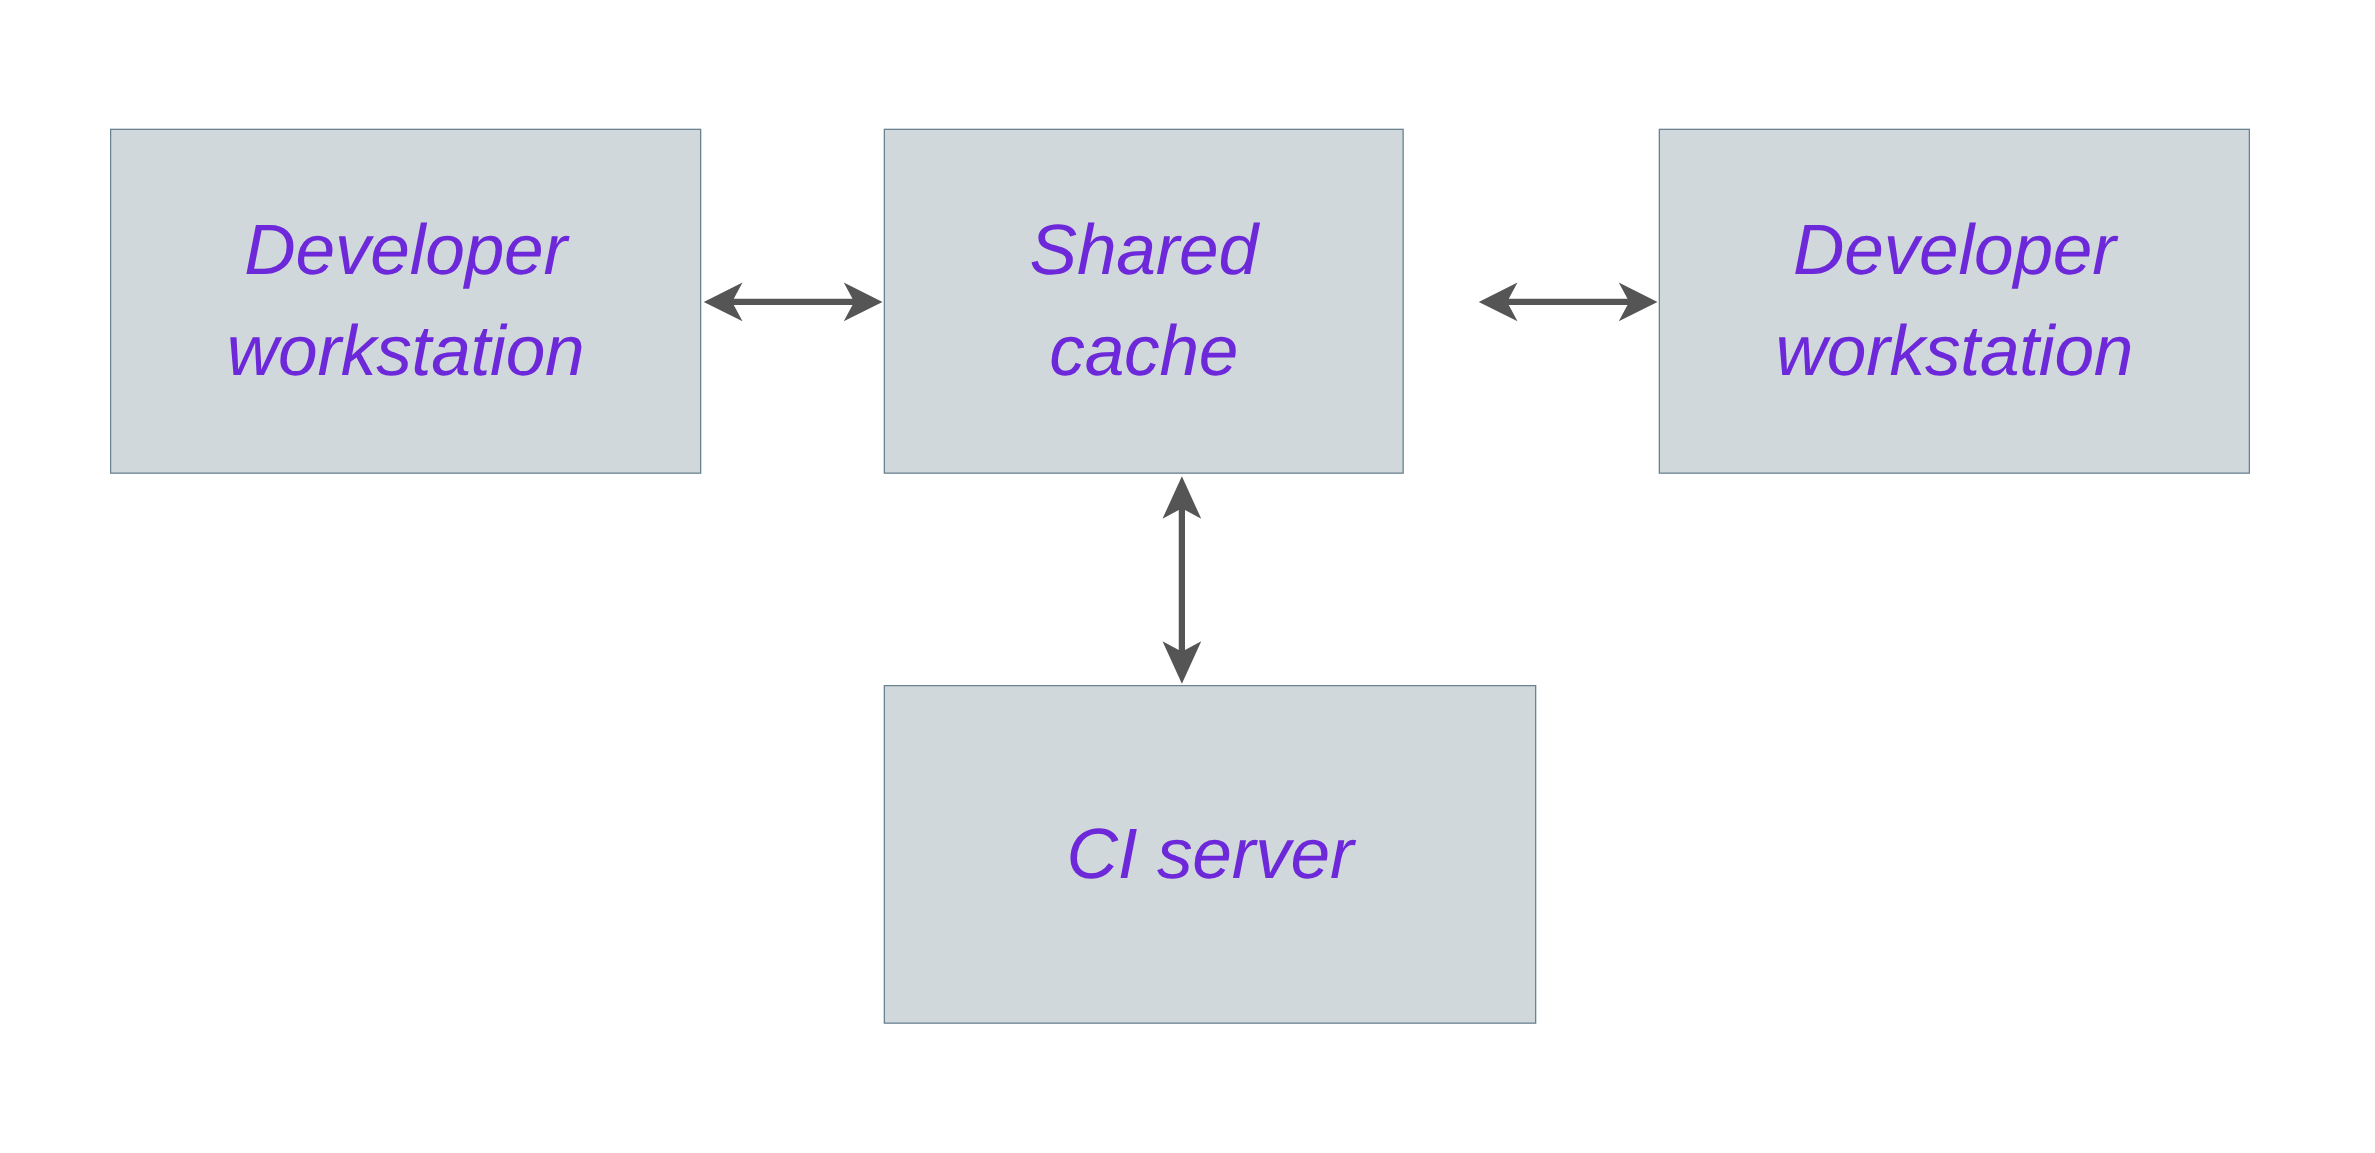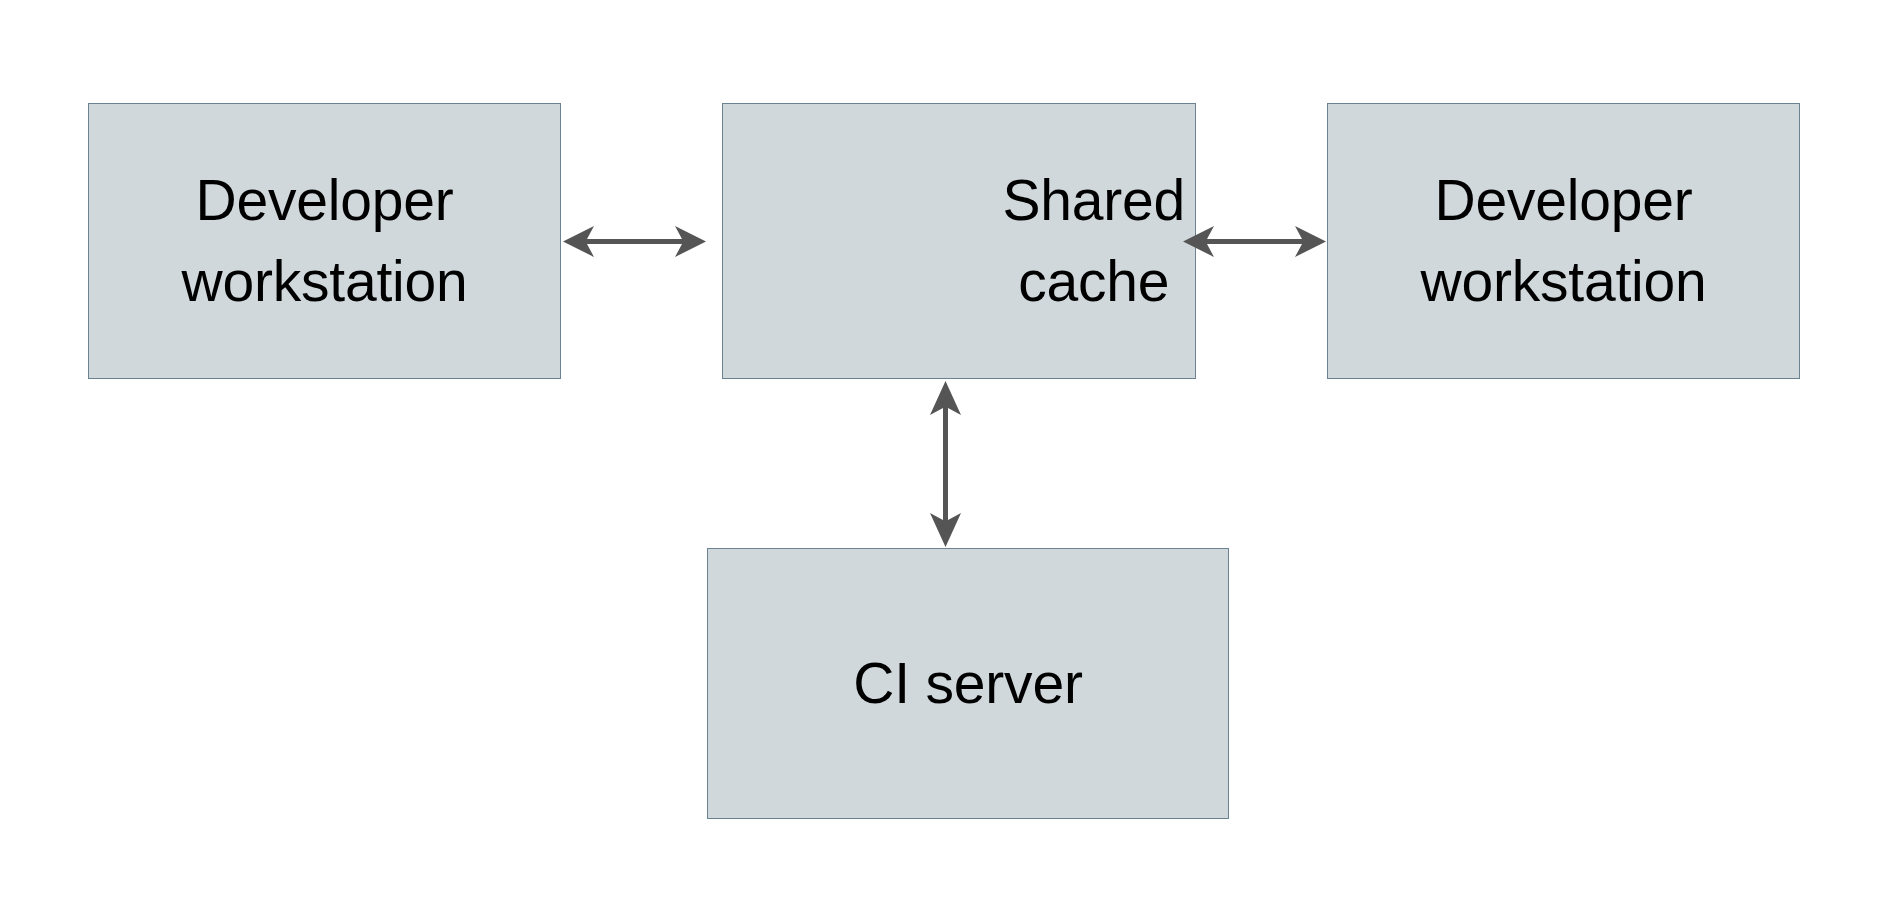--- a/index.html
+++ b/index.html
@@ -25,37 +25,38 @@
     border: 1.5px solid #6b8391;
     display: flex;
     align-items: center;
     justify-content: center;
     text-align: center;
   }
   .node-label {
     font-family: "Liberation Sans", sans-serif;
     font-size: 57px;
     line-height: 1.42;
-    color: #000000;
+    color: #6d28d9;
     letter-spacing: -0.2px;
     font-weight: 400;
     white-space: pre-line;
     padding: 0 10px;
+    font-style: italic;
   }
   .edge {
     position: absolute;
     overflow: visible;
   }
   .edge svg {
     display: block;
     overflow: visible;
   }
   
   #node-dev-left  { left: 88px;   top: 103px; width: 473px; height: 276px; }
-  #node-cache     { left: 722px;  top: 103px; width: 474px; height: 276px; justify-content: flex-end; }
+  #node-cache     { left: 707px;  top: 103px; width: 416px; height: 276px; }
   #node-dev-right { left: 1327px; top: 103px; width: 473px; height: 276px; }
   #node-ci        { left: 707px;  top: 548px; width: 522px; height: 271px; }
 
   
   #edge-left-cache  { left: 561px; top: 214px; width: 147px; height: 55px; }
   #edge-cache-right { left: 1181px; top: 214px; width: 147px; height: 55px; }
   #edge-cache-ci    { left: 918px; top: 379px; width: 55px; height: 170px; }
 </style>
 </head>
 <body>

